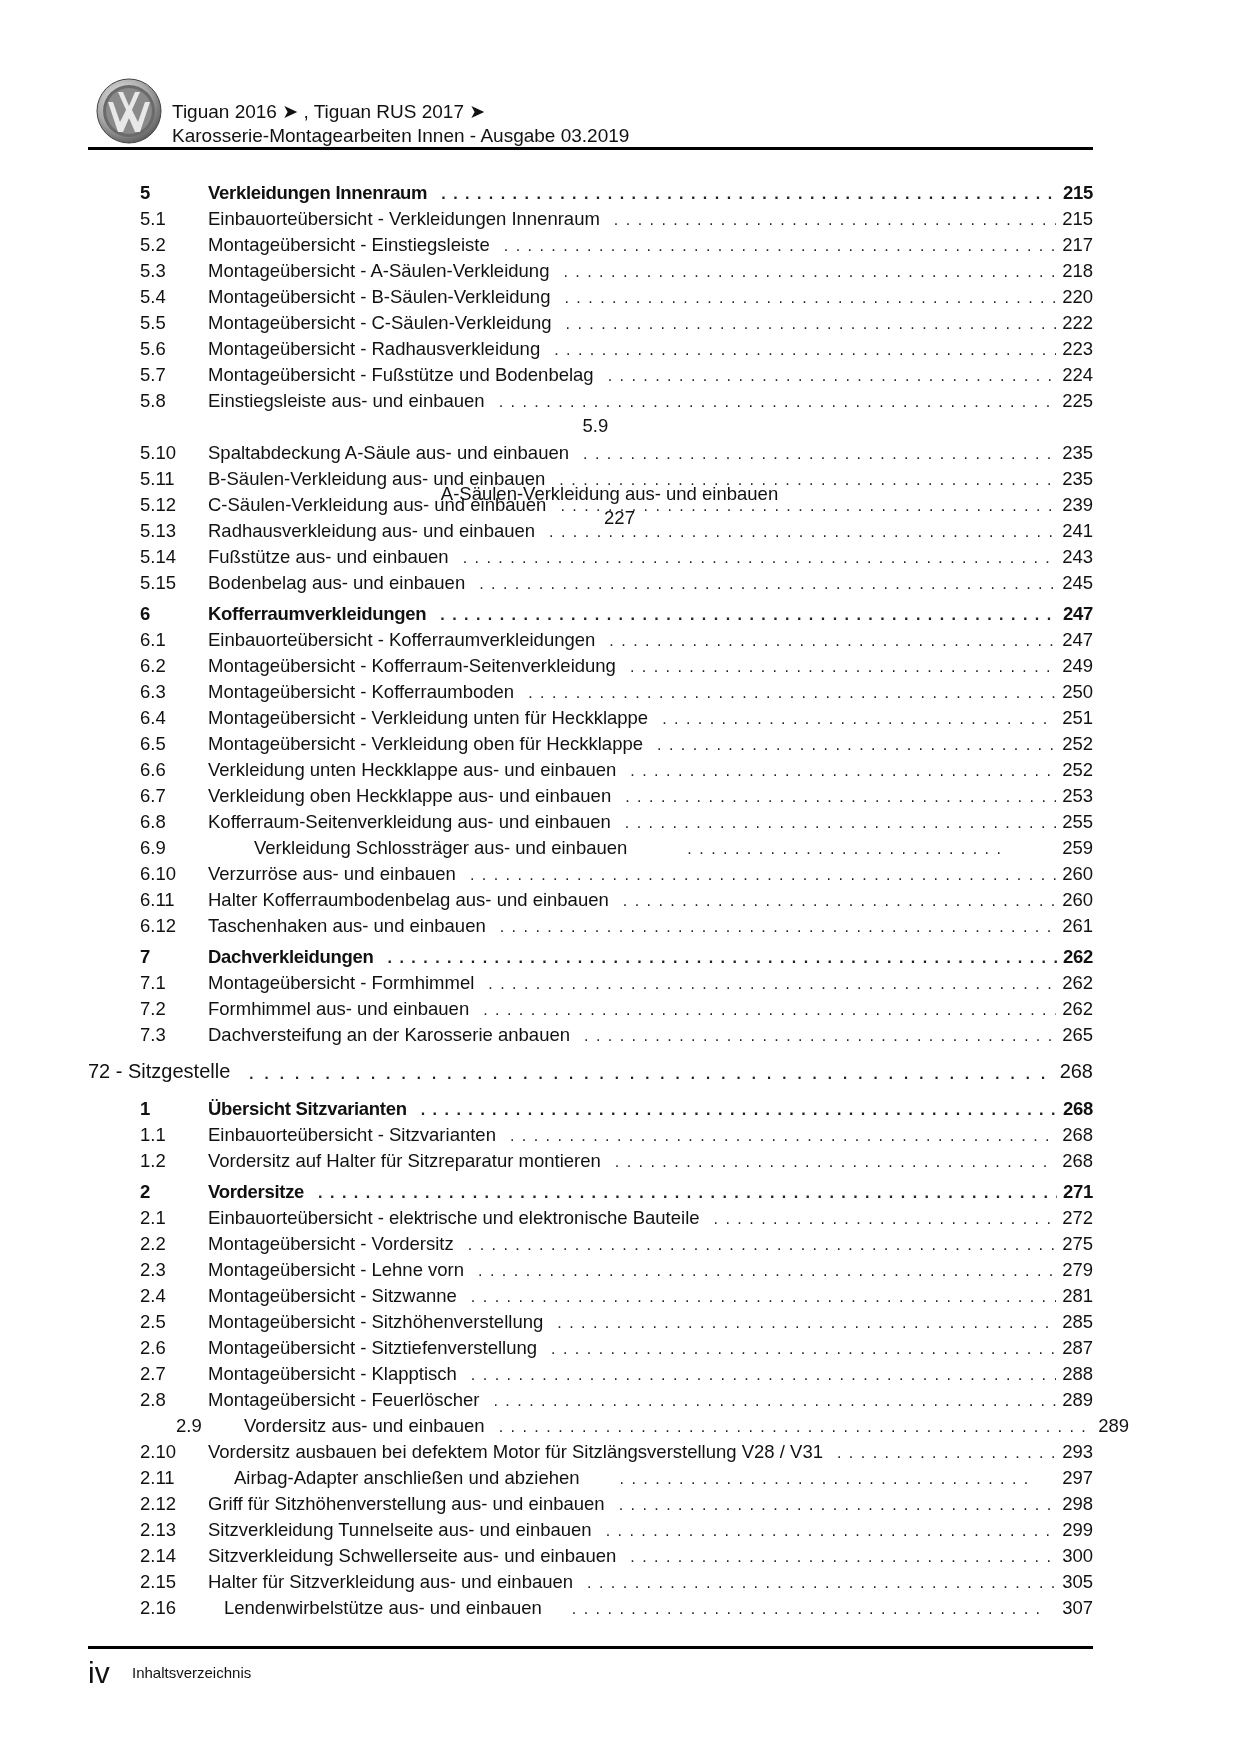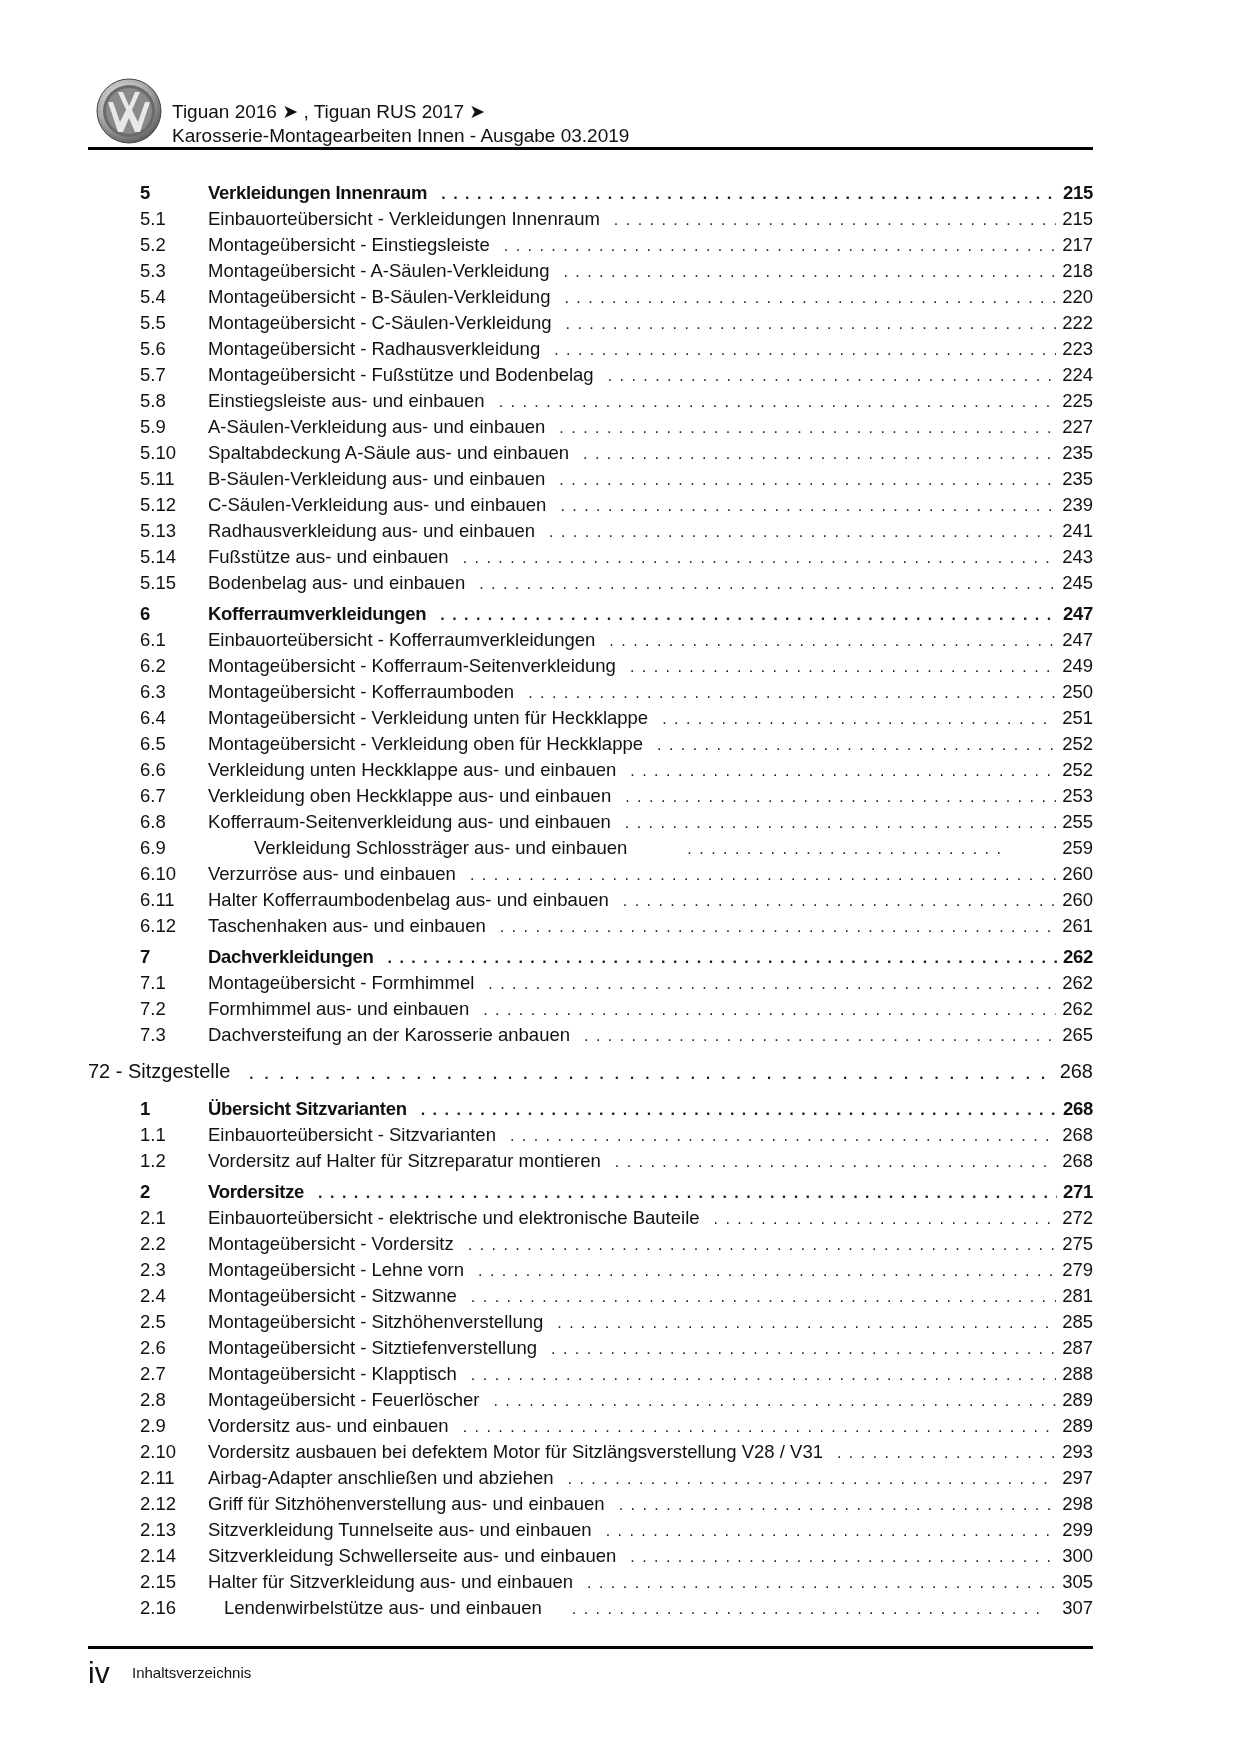--- a/index.html
+++ b/index.html
@@ -97,21 +97,21 @@
       <span class="title">Montageübersicht - Fußstütze und Bodenbelag</span>
       <span class="dots"></span>
       <span class="page">224</span>
     </div>
     <div class="row item" style="top: 389px;">
       <span class="num">5.8</span>
       <span class="title">Einstiegsleiste aus- und einbauen</span>
       <span class="dots"></span>
       <span class="page">225</span>
     </div>
-    <div class="row item" style="top: 415px;">
+    <div class="row item" style="top: 415px; flex-direction: column;">
       <span class="num">5.9</span>
       <span class="title">A-Säulen-Verkleidung aus- und einbauen</span>
       <span class="dots"></span>
       <span class="page">227</span>
     </div>
     <div class="row item" style="top: 441px;">
       <span class="num">5.10</span>
       <span class="title">Spaltabdeckung A-Säule aus- und einbauen</span>
       <span class="dots"></span>
       <span class="page">235</span>
@@ -318,33 +318,33 @@
       <span class="title">Montageübersicht - Klapptisch</span>
       <span class="dots"></span>
       <span class="page">288</span>
     </div>
     <div class="row item" style="top: 1388px;">
       <span class="num">2.8</span>
       <span class="title">Montageübersicht - Feuerlöscher</span>
       <span class="dots"></span>
       <span class="page">289</span>
     </div>
-    <div class="row item" style="top: 1414px;">
+    <div class="row item" style="top: 1414px; margin-left: 36px;">
       <span class="num">2.9</span>
       <span class="title">Vordersitz aus- und einbauen</span>
       <span class="dots"></span>
       <span class="page">289</span>
     </div>
     <div class="row item" style="top: 1440px;">
       <span class="num">2.10</span>
       <span class="title">Vordersitz ausbauen bei defektem Motor für Sitzlängsverstellung V28 / V31</span>
       <span class="dots"></span>
       <span class="page">293</span>
     </div>
-    <div class="row item" style="top: 1466px;">
+    <div class="row item" style="top: 1466px; gap: 26px;">
       <span class="num">2.11</span>
       <span class="title">Airbag-Adapter anschließen und abziehen</span>
       <span class="dots"></span>
       <span class="page">297</span>
     </div>
     <div class="row item" style="top: 1492px;">
       <span class="num">2.12</span>
       <span class="title">Griff für Sitzhöhenverstellung aus- und einbauen</span>
       <span class="dots"></span>
       <span class="page">298</span>

